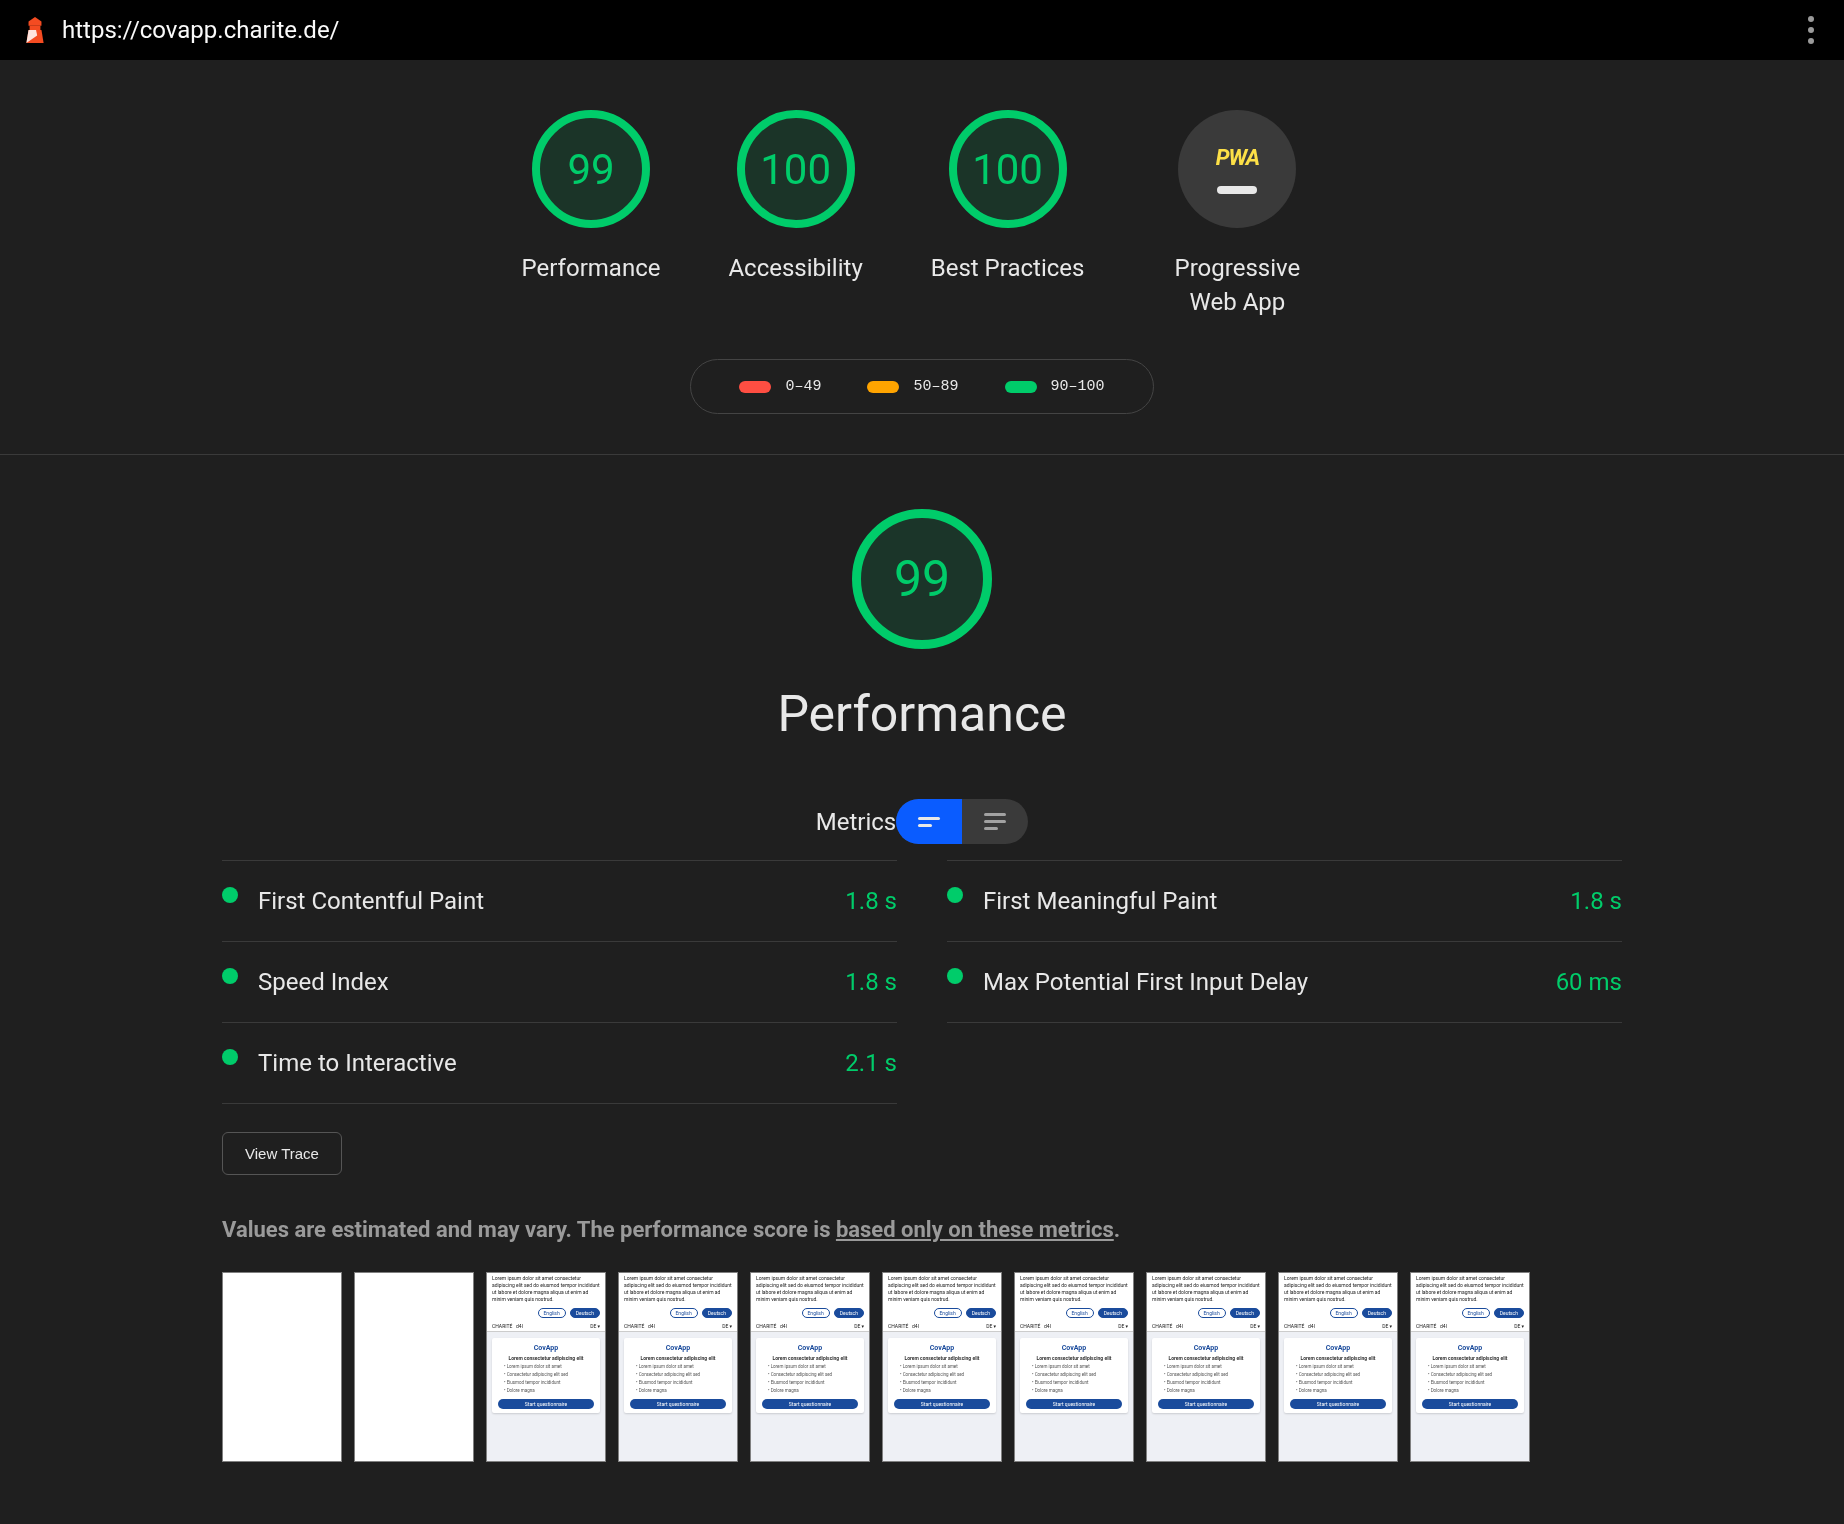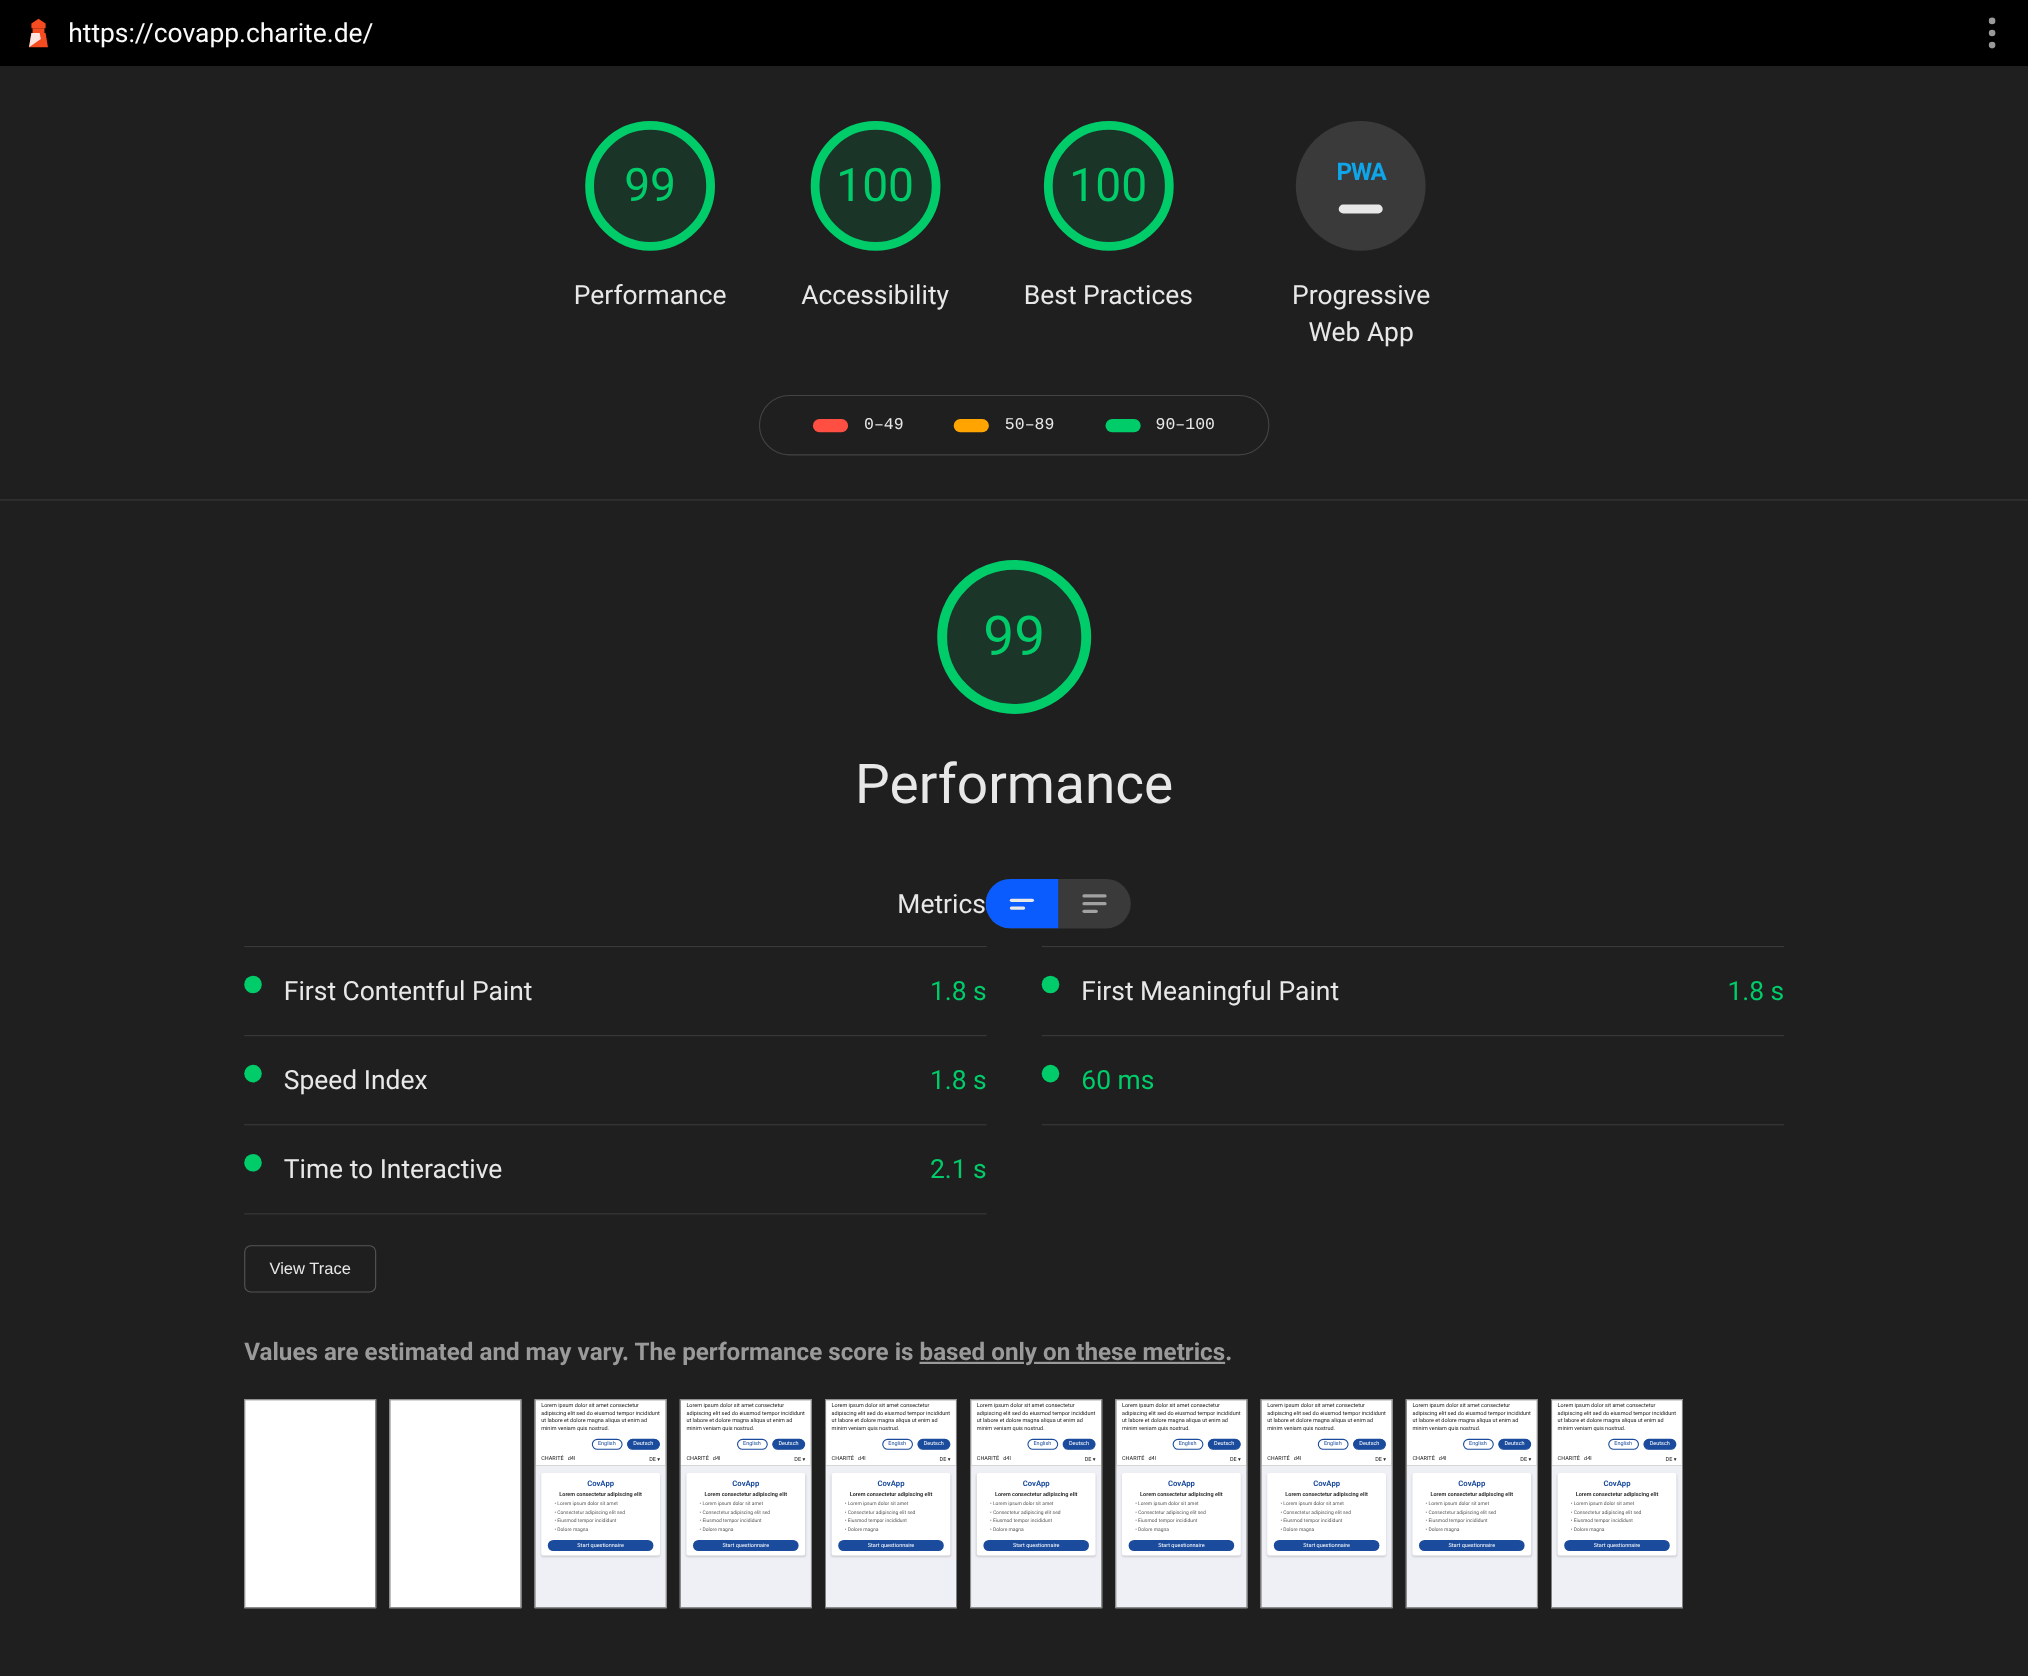--- a/index.html
+++ b/index.html
@@ -44,21 +44,21 @@
     border: 8px solid #00cc6a;
     background: rgba(0, 204, 106, 0.12);
     display:flex; align-items:center; justify-content:center;
   }
   .gauge-ring span { color:#00cc6a; font-size:42px; font-weight:400; }
   .gauge-grey {
     width:118px; height:118px; border-radius:50%;
     background:#3a3a3a; display:flex; flex-direction:column; align-items:center; justify-content:center;
     gap: 16px;
   }
-  .pwa-text { color:#0ea5e9; font-size:22px; font-weight:700; letter-spacing:-1px;}
+  .pwa-text { color:#fde047; font-size:22px; font-weight:700; font-style:italic; letter-spacing:-1px;}
   .pwa-bar { width:40px; height:8px; border-radius:4px; background:#e8e8e8; }
   .gauge-label { color:#e8e8e8; font-size:24px; text-align:center; line-height:1.4; max-width: 170px;}
 
   .legend {
     border:1px solid #444; border-radius: 40px;
     padding: 18px 48px;
     display:flex; gap: 46px; align-items:center;
     font-family: "SFMono-Regular", Consolas, "Liberation Mono", Menlo, monospace;
     font-size: 15px;
   }
@@ -282,20 +282,21 @@
           </div>
         </div>
       <div class="col" id="metrics-right">
           <div class="metric-row">
             <div class="dot-green"></div>
             <div class="metric-name">First Meaningful Paint</div>
             <div class="metric-val">1.8 s</div>
           </div>
           <div class="metric-row">
             <div class="dot-green"></div>
+            <div class="metric-name">Max Potential First Input Delay</div>
             <div class="metric-val">60 ms</div>
           </div>
         </div>
     </div>
 
     <button class="view-trace">View Trace</button>
 
     <div class="disclaimer">
       <span>Values are estimated and may vary. The performance score is </span><a>based only on these metrics</a><span>.</span>
     </div>

